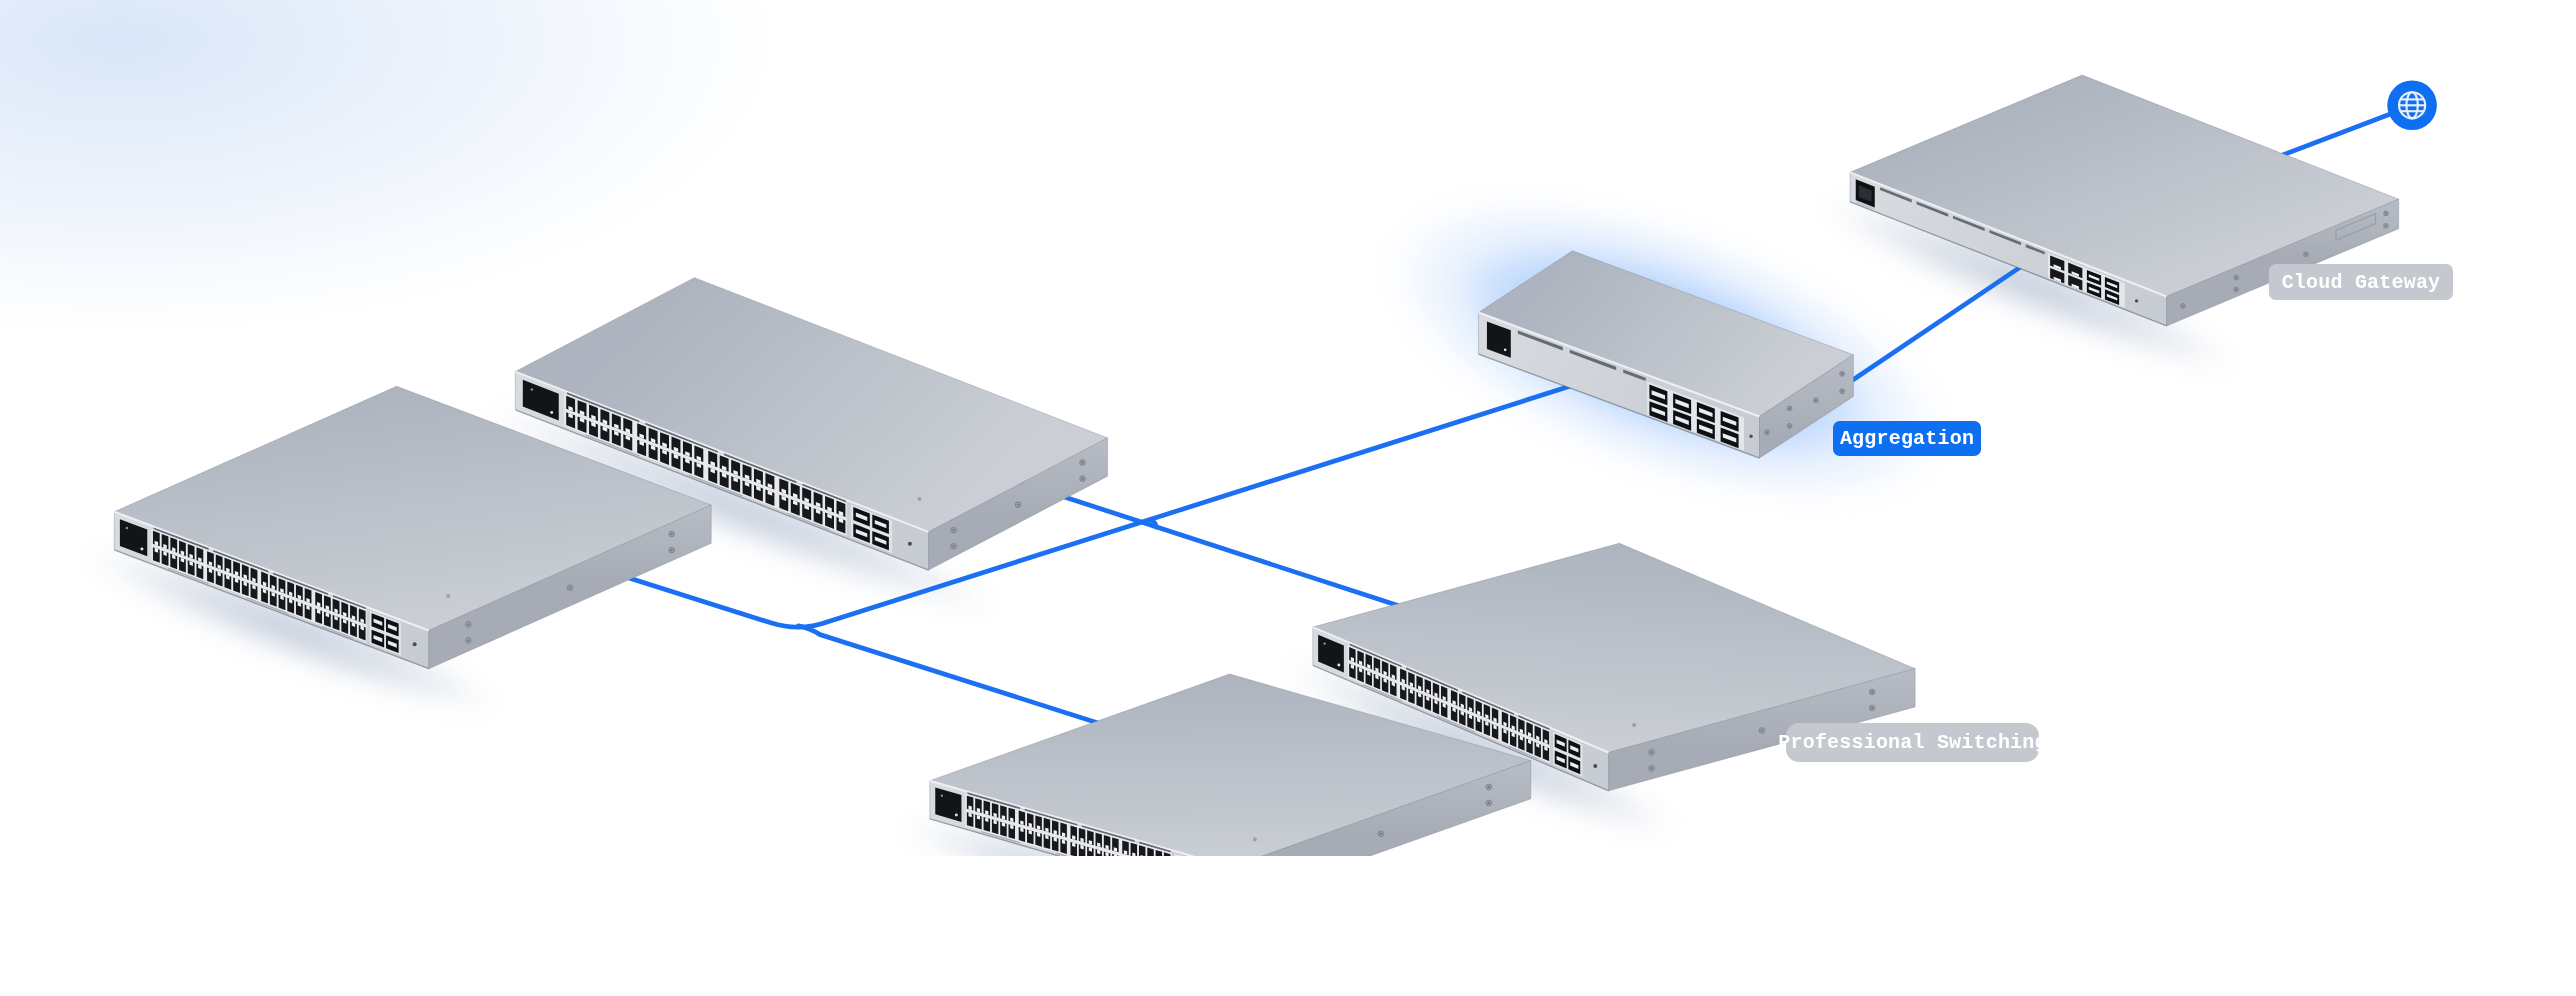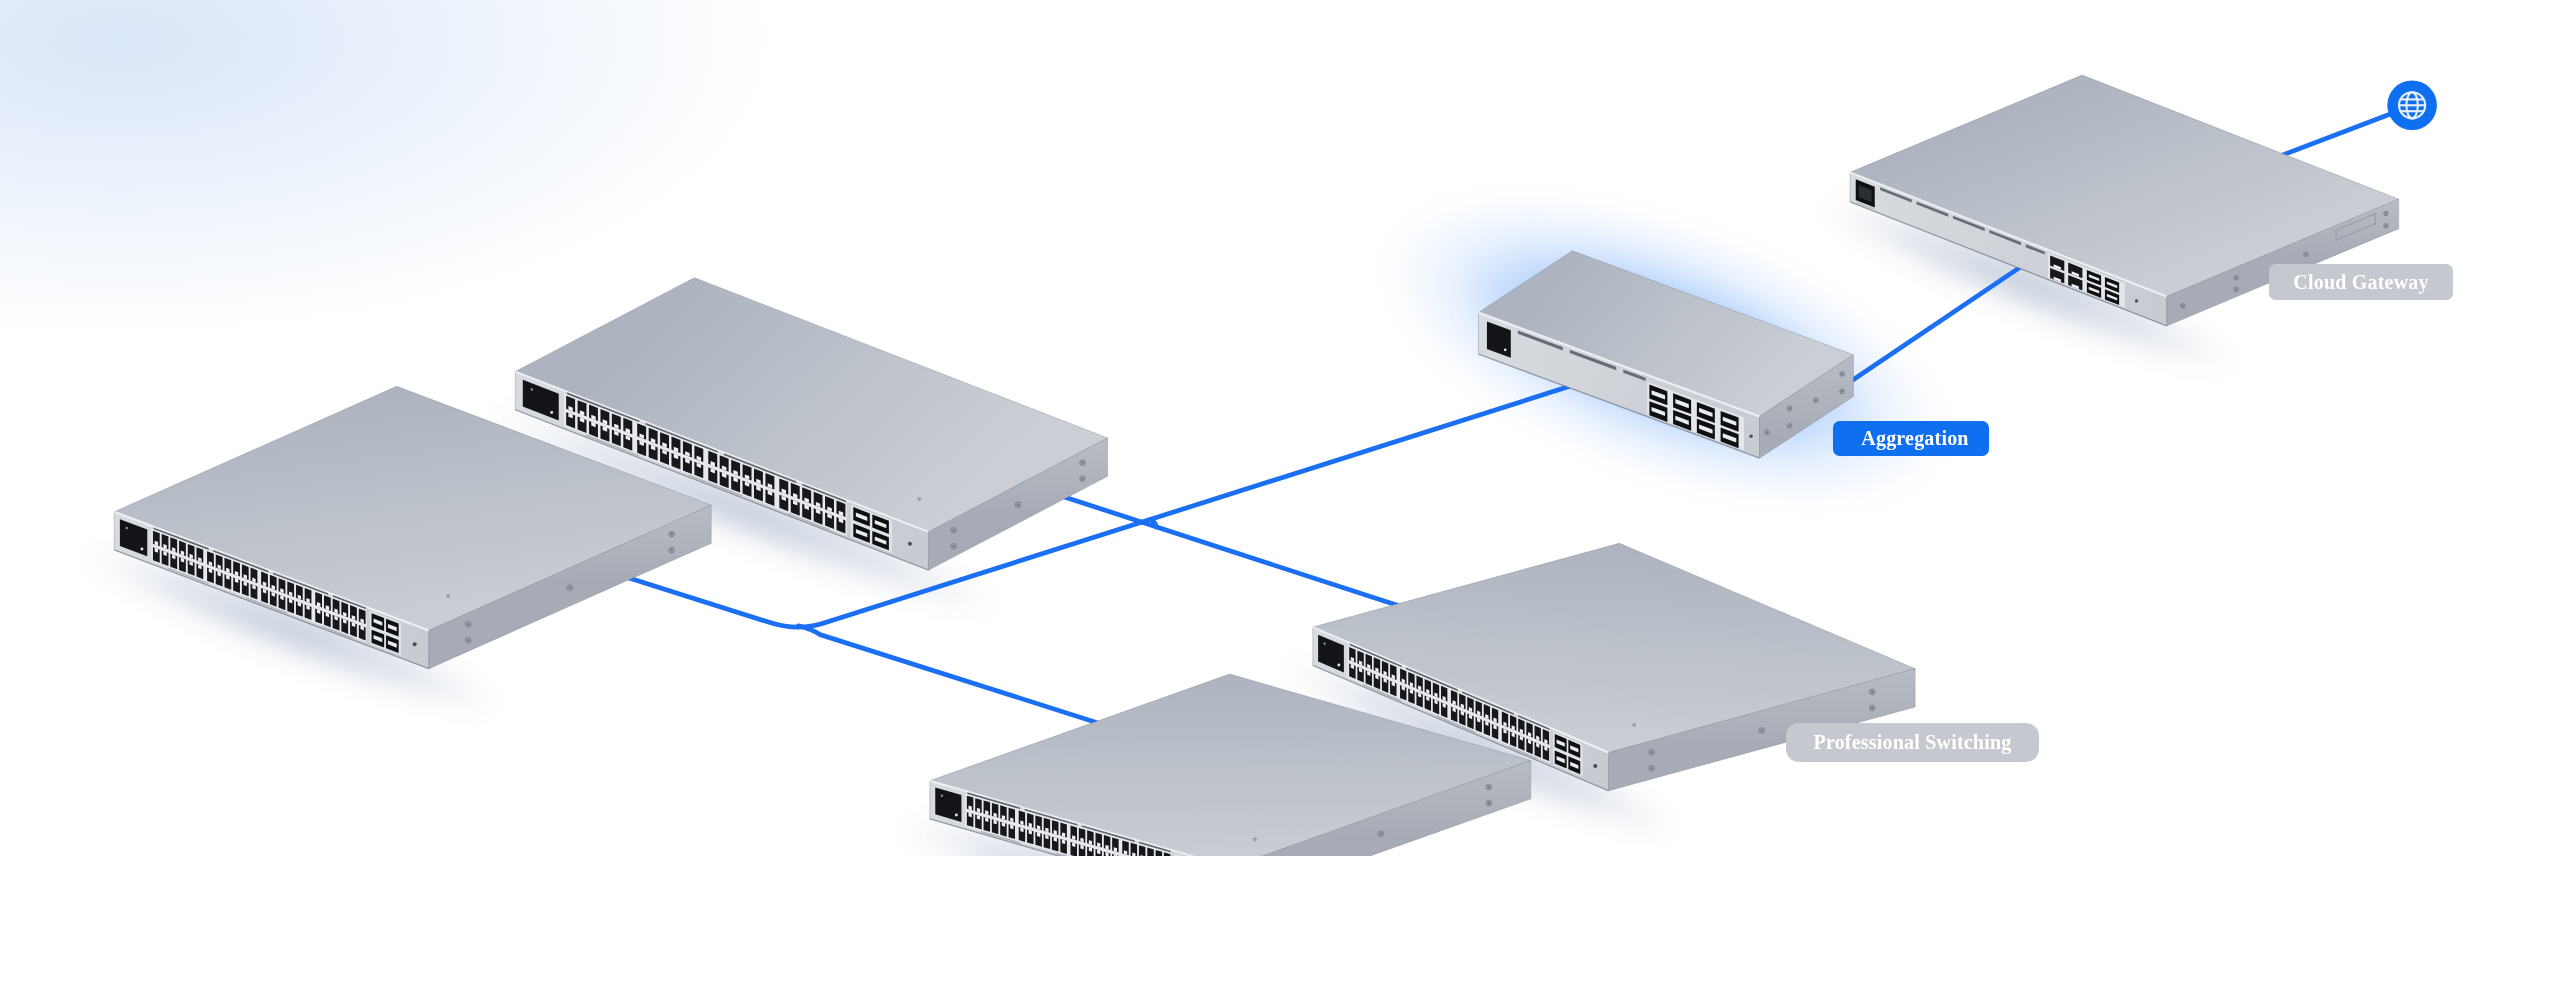--- a/index.html
+++ b/index.html
@@ -1,35 +1,35 @@
 <!DOCTYPE html>
 <html style="font-size:10.7px"><head>
 <meta charset="utf-8">
 <style>
   html,body{margin:0;padding:0;background:#ffffff;}
   .stage{
     position:relative;
     width:2576px;height:856px;
     background:#ffffff;
     overflow:hidden;
-    font-family:Liberation Serif, serif;
+    font-family:Liberation Mono, monospace;
   }
   .stage svg{position:absolute;left:0;top:0;}
   .chip{
     position:absolute;
     display:flex;align-items:center;justify-content:center;
     border-radius:6.7px;
     color:#ffffff;
     font-size:20px;
     letter-spacing:0.2px;
     white-space:nowrap;
     user-select:none;
   }
   .chip-gray{background:#c5c8ce;font-weight:600;}
-  .chip-blue{background:#0e6ff0;font-weight:700;padding-left:8px;}
+  .chip-blue{background:#0e6ff0;font-weight:700;}
 </style>
 </head>
 <body>
 
 <div class="stage">
   <svg id="diagram" width="2576" height="996" viewBox="0 0 3840 1485">
       <defs>
         <radialGradient id="g-shadow">
           <stop offset="0%" stop-color="#6078a0" stop-opacity="0.38"></stop>
           <stop offset="55%" stop-color="#6078a0" stop-opacity="0.2"></stop>

